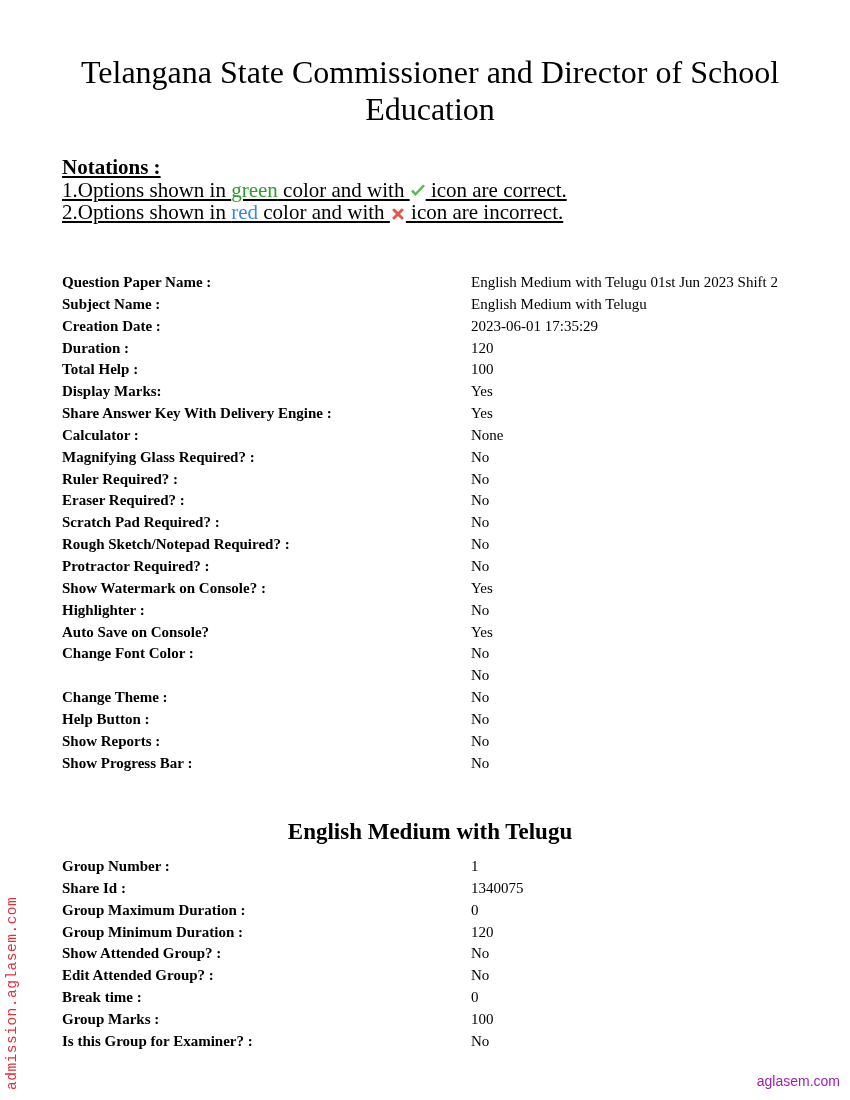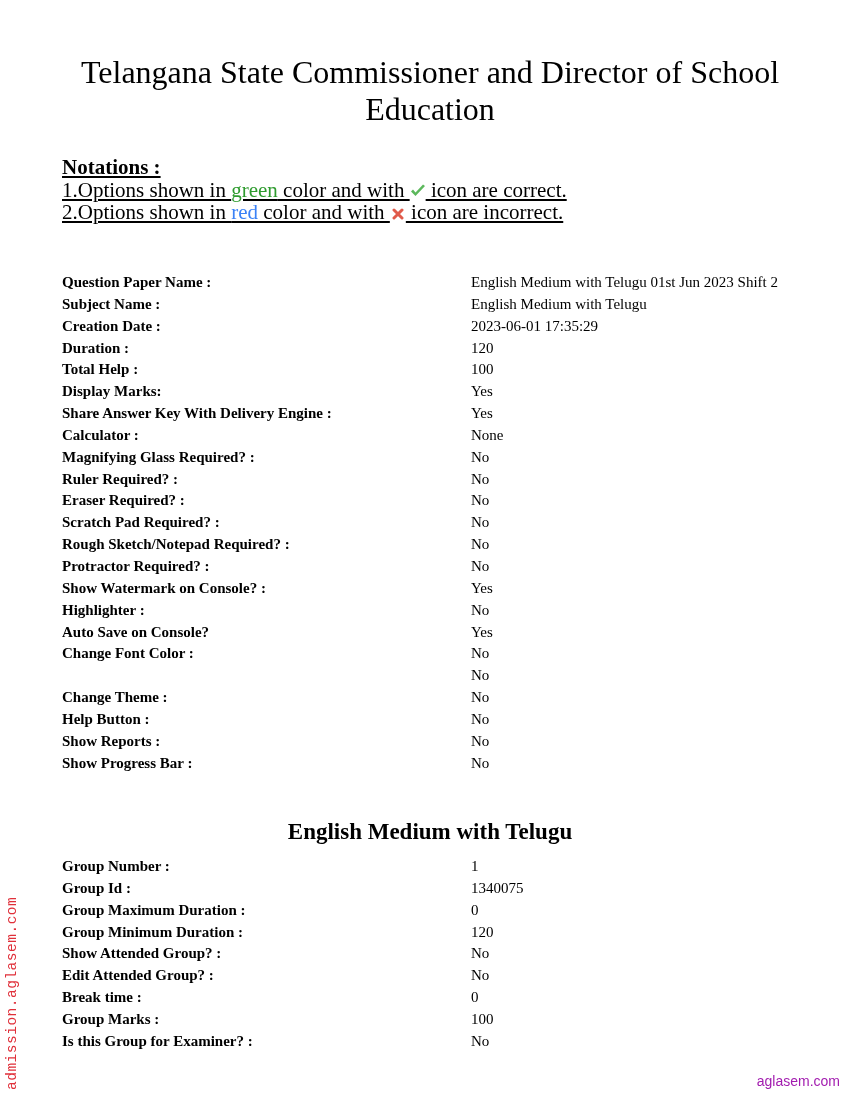--- a/index.html
+++ b/index.html
@@ -150,21 +150,21 @@
   </div>
 
 <div class="section-title">English Medium with Telugu</div>
 
 <div class="kv" style="top:848px;margin-top:8px;" id="group-details">
     <div class="row">
       <span class="k">Group Number :</span>
       <span class="v">1</span>
     </div>
     <div class="row">
-      <span class="k">Group Id :</span>
+      <span class="k">Share Id :</span>
       <span class="v">1340075</span>
     </div>
     <div class="row">
       <span class="k">Group Maximum Duration :</span>
       <span class="v">0</span>
     </div>
     <div class="row">
       <span class="k">Group Minimum Duration :</span>
       <span class="v">120</span>
     </div>

